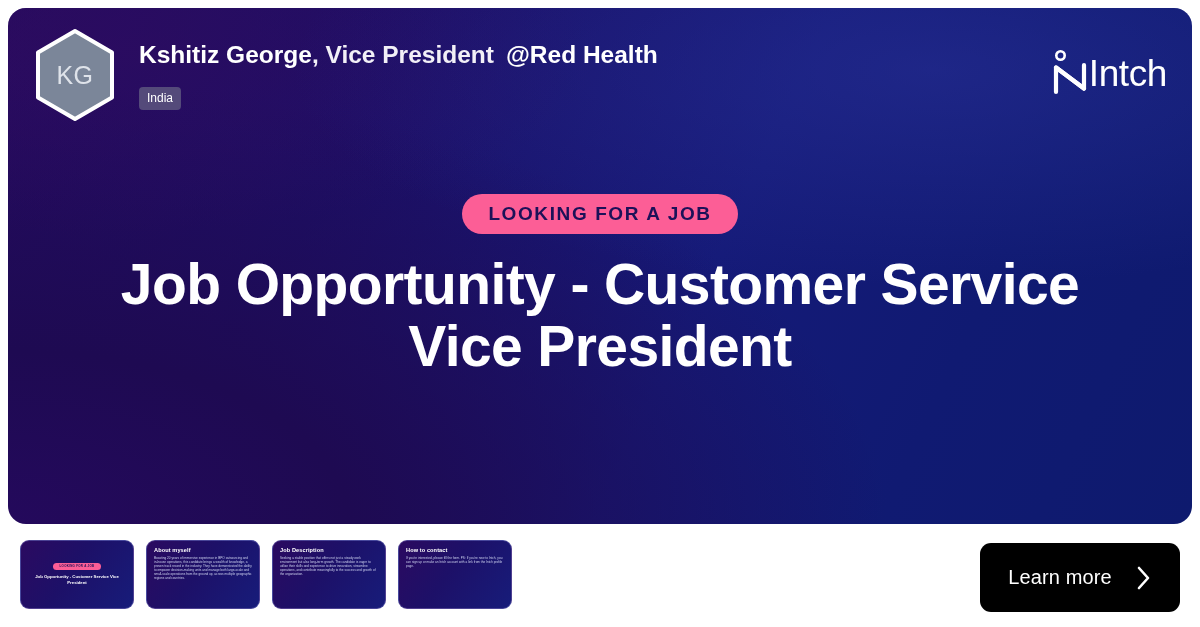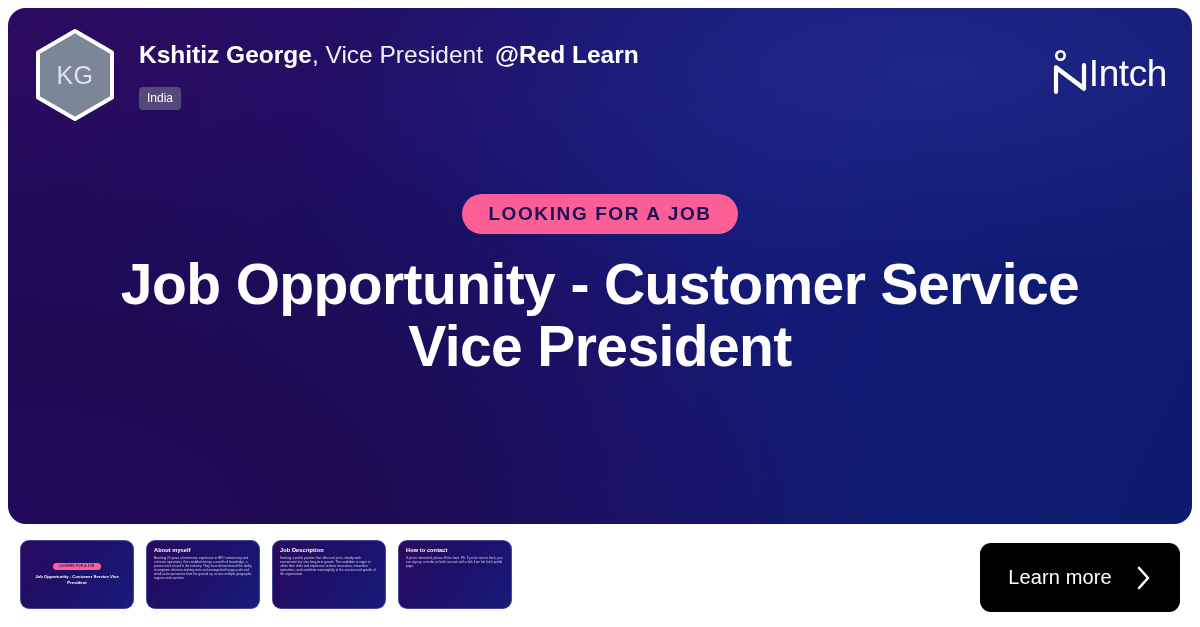--- a/index.html
+++ b/index.html
@@ -77,21 +77,21 @@
     margin-left: 22px;
     padding-top: 14px;
   }
   .identity-line {
     color: #ffffff;
     font-size: 24.5px;
     line-height: 30px;
     white-space: nowrap;
   }
   .name-bold { font-weight: 700; margin-top: 17px; }
-  .role-light { font-weight: 400; color: #f2f0f7; }
+  .role-light { font-weight: 700; color: #f2f0f7; }
   .company-bold { font-weight: 700; margin-left: 12px; }
   .country-chip {
     display: inline-block;
     margin-top: 17px;
     background: #544a7a;
     color: #ffffff;
     font-size: 12px;
     line-height: 1;
     padding: 5px 8px 6px;
     border-radius: 4px;
@@ -247,21 +247,21 @@
 
     <div class="avatar-wrap">
       <svg class="hexagon" viewBox="0 0 84 94">
         <polygon points="42,3 79,24.5 79,69.5 42,91 5,69.5 5,24.5" fill="#7B8699" stroke="#ffffff" stroke-width="4" stroke-linejoin="round"></polygon>
       </svg>
       <div class="avatar-initials">KG</div>
     </div>
 
     <div class="identity">
       <div class="identity-line">
-        <span class="name-bold">Kshitiz George</span><span class="role-light">, Vice President</span><span class="company-bold">@Red Learn</span>
+        <span class="name-bold">Kshitiz George</span><span class="role-light">, Vice President</span><span class="company-bold">@Red Health</span>
       </div>
       <div class="country-chip">India</div>
     </div>
 
     <div class="brand">
       <svg width="38" height="46" viewBox="0 0 38 46">
         <circle cx="9.5" cy="5.5" r="4.2" fill="none" stroke="#ffffff" stroke-width="2.6"></circle>
         <path d="M5 42 L5 17.5 L33 38.5 L33 15" fill="none" stroke="#ffffff" stroke-width="4.2" stroke-linecap="round" stroke-linejoin="round"></path>
         <path d="M5 17.5 L33 38.5" fill="none" stroke="#ffffff" stroke-width="4.2" stroke-linecap="round"></path>
       </svg>

